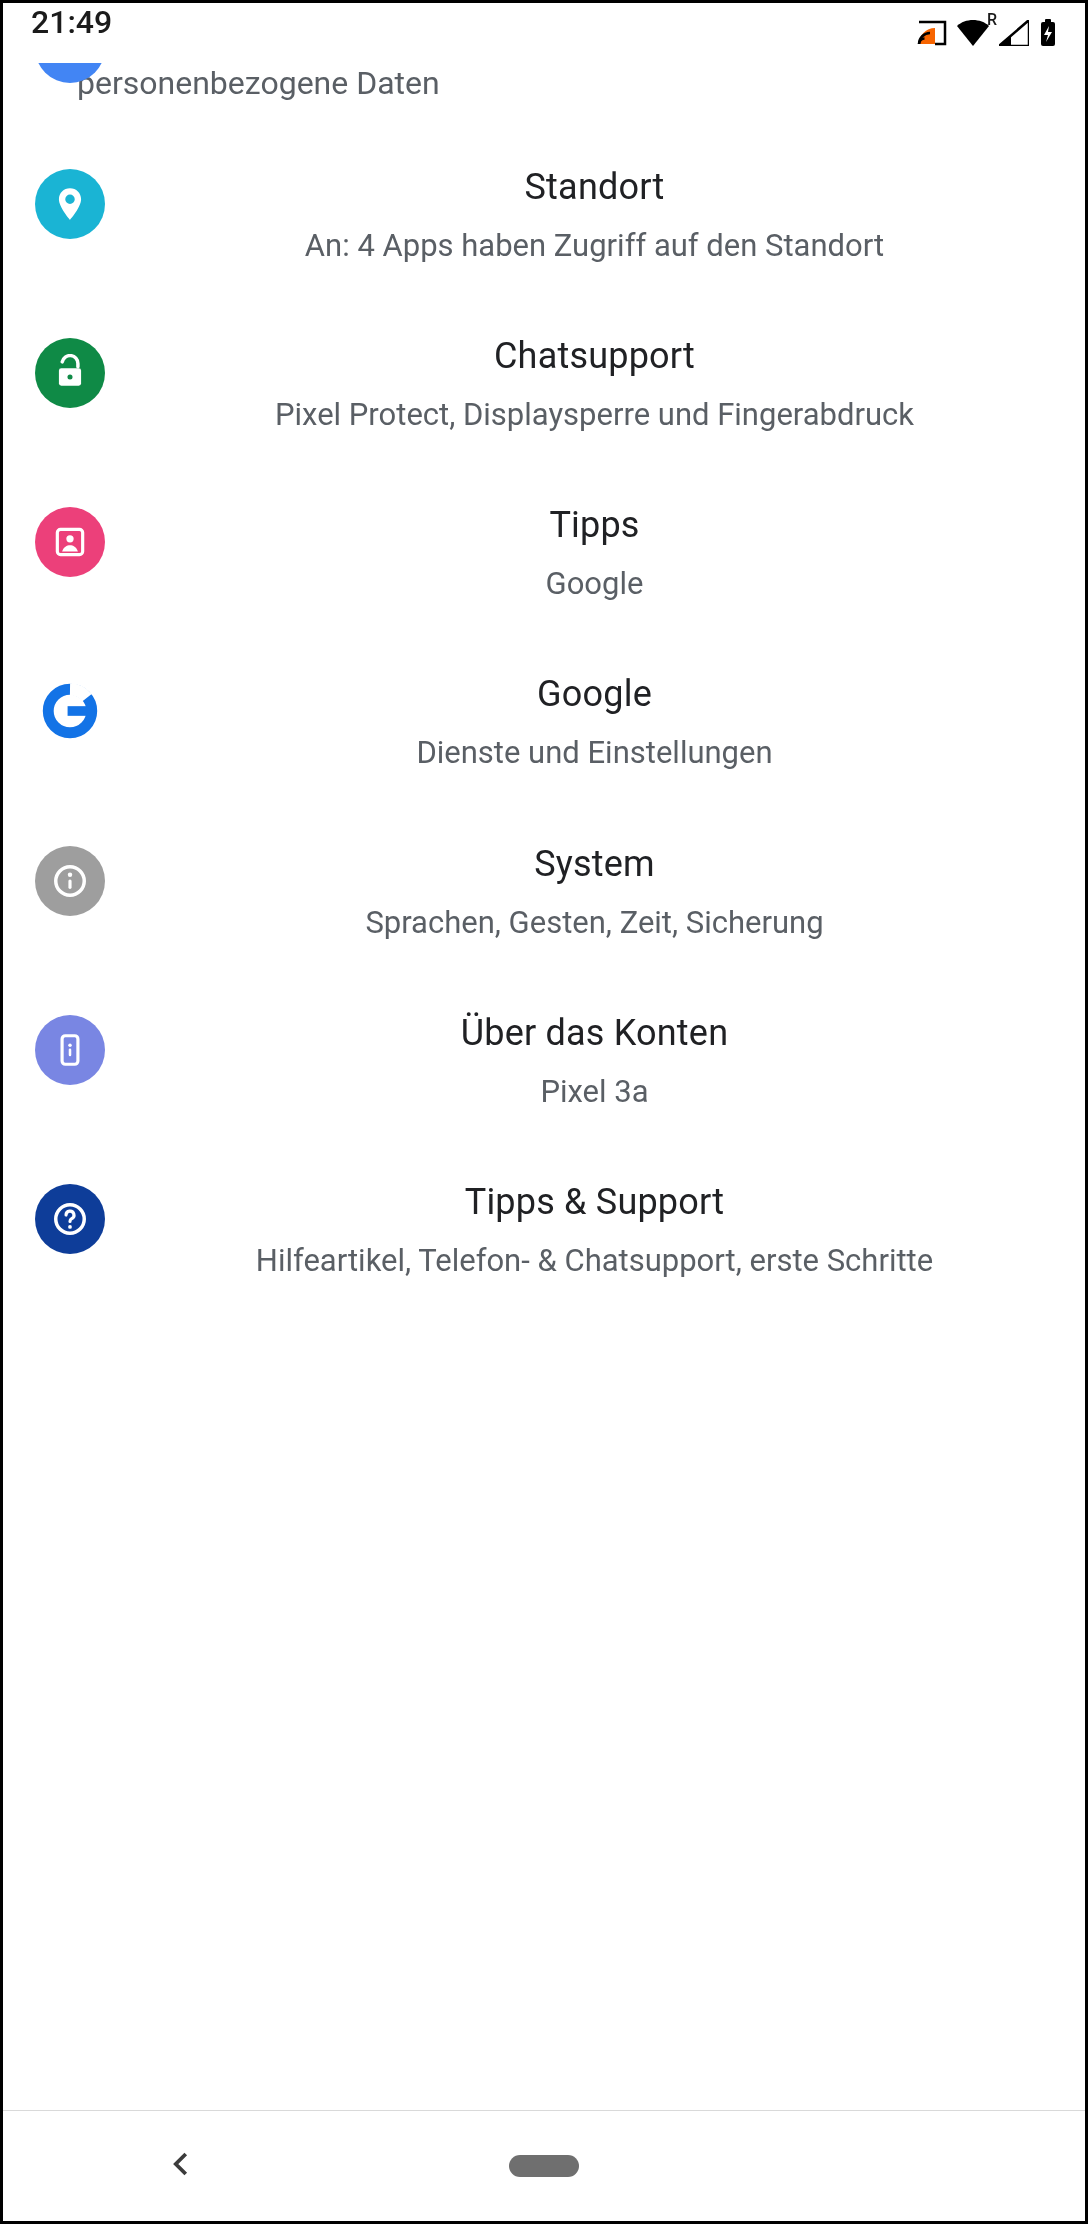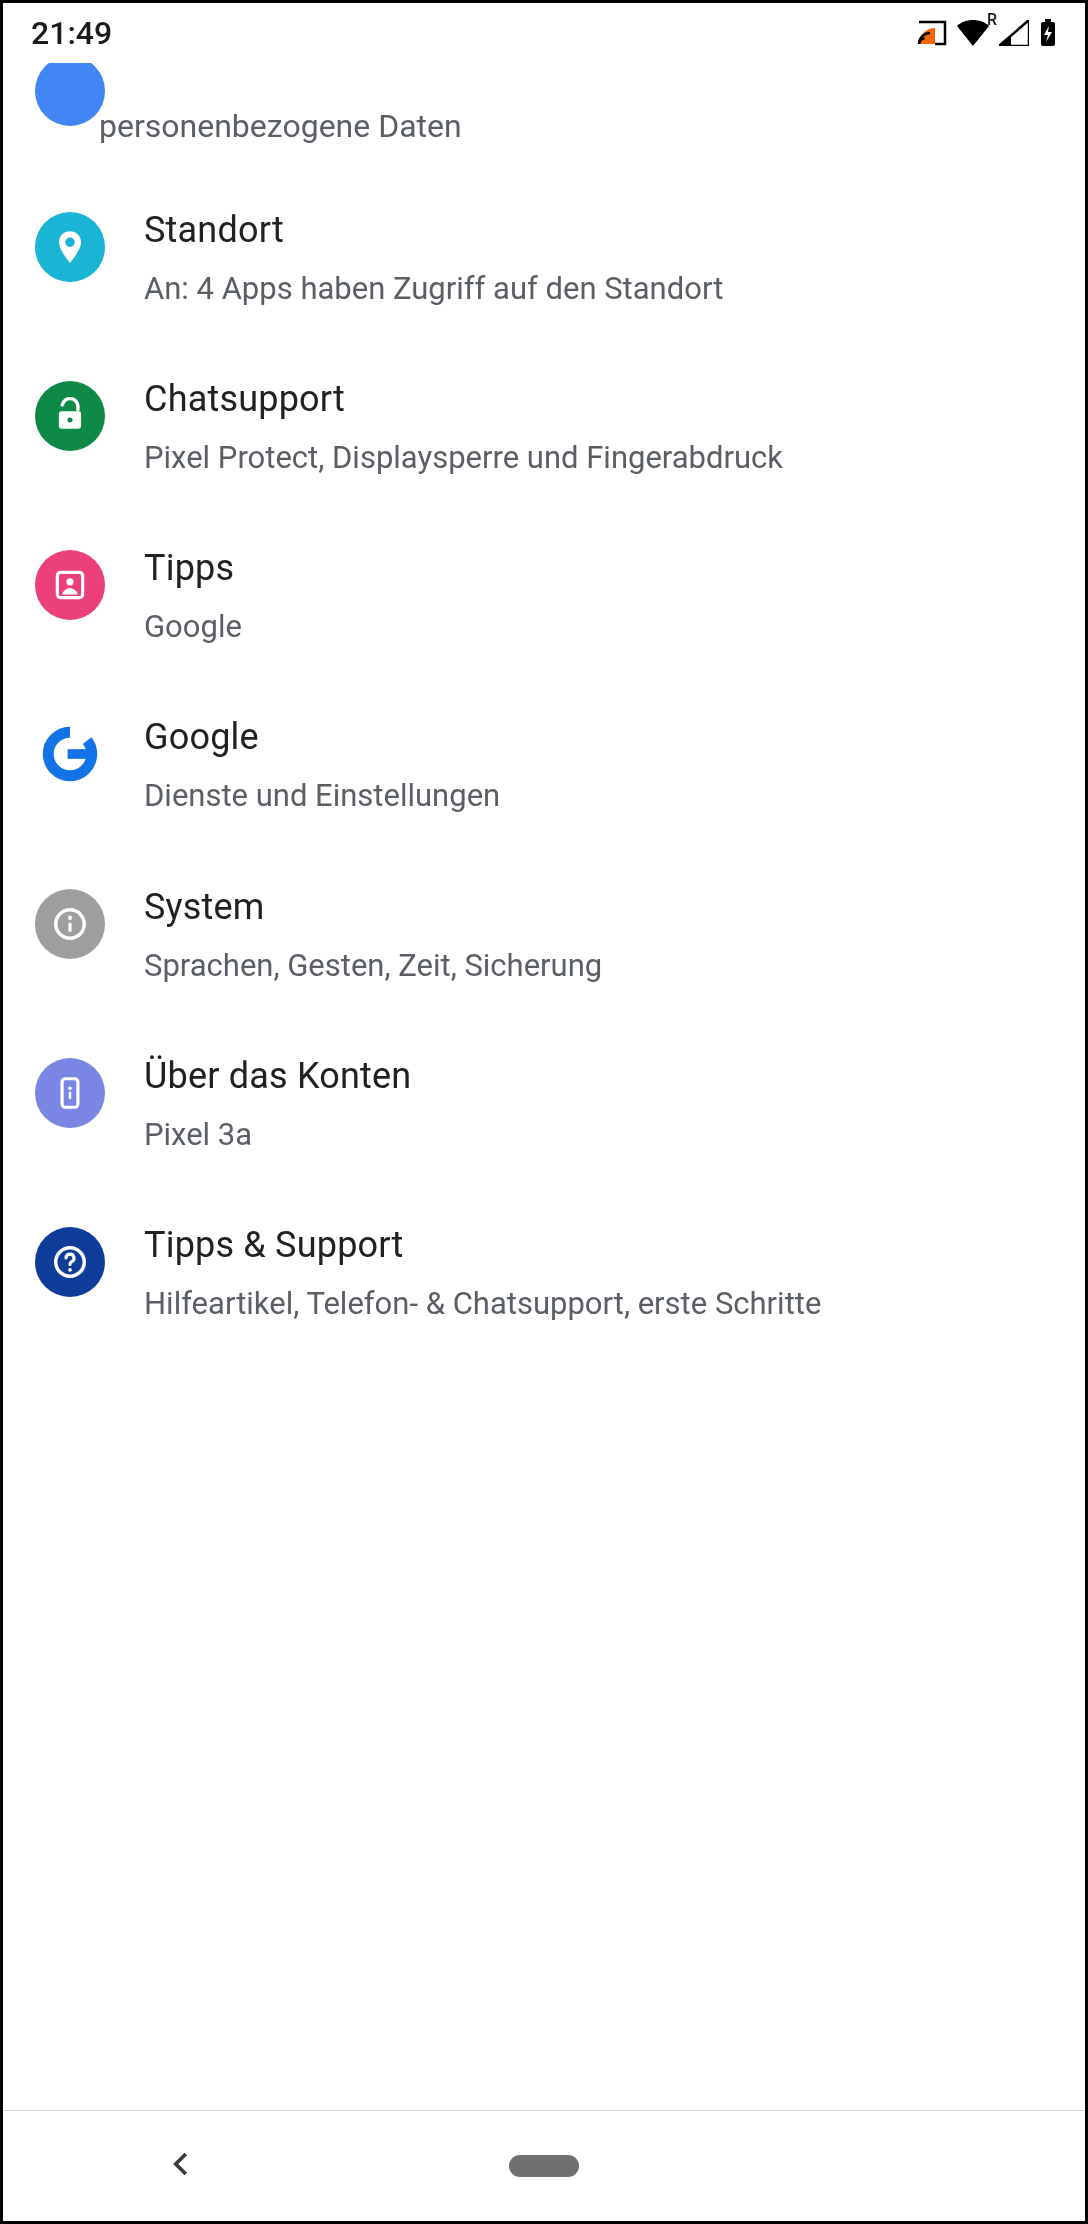--- a/index.html
+++ b/index.html
@@ -9,56 +9,55 @@
     background:#fff;
     font-family:Roboto,"Helvetica Neue",Arial,sans-serif;
     position:relative;
     border:3px solid #000;
     box-sizing:border-box;
     overflow:hidden;
   }
   .statusbar{
     height:60px;
     display:flex;
-    align-items:center;
     justify-content:space-between;
     padding:0 28px;
     font-size:32px;
     font-weight:500;
     color:#1b1b1b;
   }
   .status-icons{display:flex;align-items:center;gap:10px;}
   .status-icons svg{display:block;}
   .content{
     position:absolute;
     top:60px;
     left:0;right:0;
     bottom:110px;
     overflow:hidden;
   }
   .partial{
-    padding:0 0 26px 96px;
+    padding:0 0 26px 74px;
     color:#5a5f65;
     font-size:32px;
     line-height:1.3;
     position:relative;
-    margin-top:43px;
   }
   .partial-icon{
     position:absolute;
     left:32px;
     top:-50px;
     width:70px;height:70px;border-radius:50%;
     background:#4285f4;
   }
   .item{
     display:flex;
     align-items:flex-start;
     padding:34px 40px 34px 32px;
     gap:39px;
+    text-align:center;
   }
   .icon{
     width:70px;height:70px;border-radius:50%;
     flex:none;
     display:flex;align-items:center;justify-content:center;
     margin-top:4px;
   }
   .icon svg{width:38px;height:38px;fill:#fff;}
   .text{flex:1;min-width:0;}
   .title{

